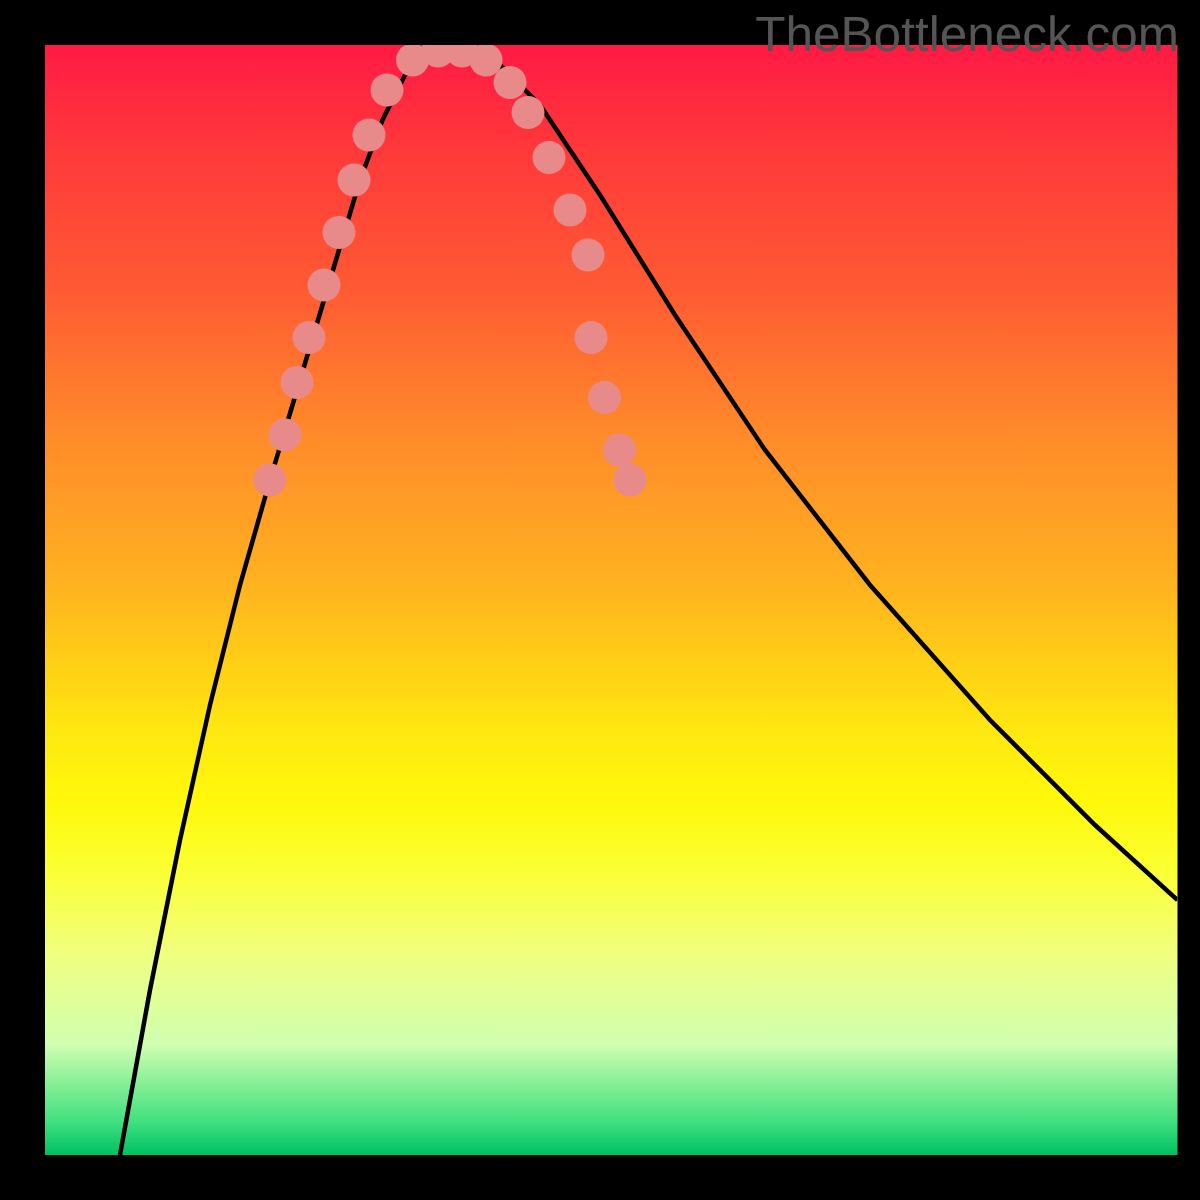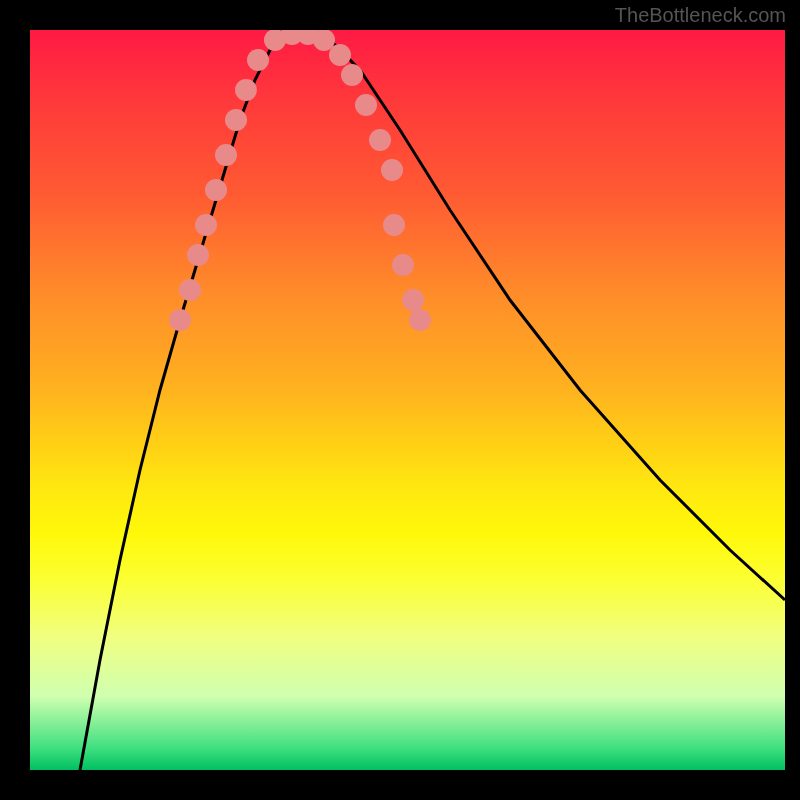--- a/index.html
+++ b/index.html
@@ -9,21 +9,21 @@
     height: 800px;
     background: #000;
     position: relative;
     font-family: Arial, sans-serif;
   }
   .watermark {
     position: absolute;
     top: 4px;
     right: 14px;
     color: #555;
-    font-size: 20px;
+    font-size: 33px;
     font-weight: 500;
     z-index: 10;
   }
   .plot-frame {
     position: absolute;
     left: 30px;
     top: 30px;
     width: 755px;
     height: 740px;
     background: linear-gradient(to bottom,

